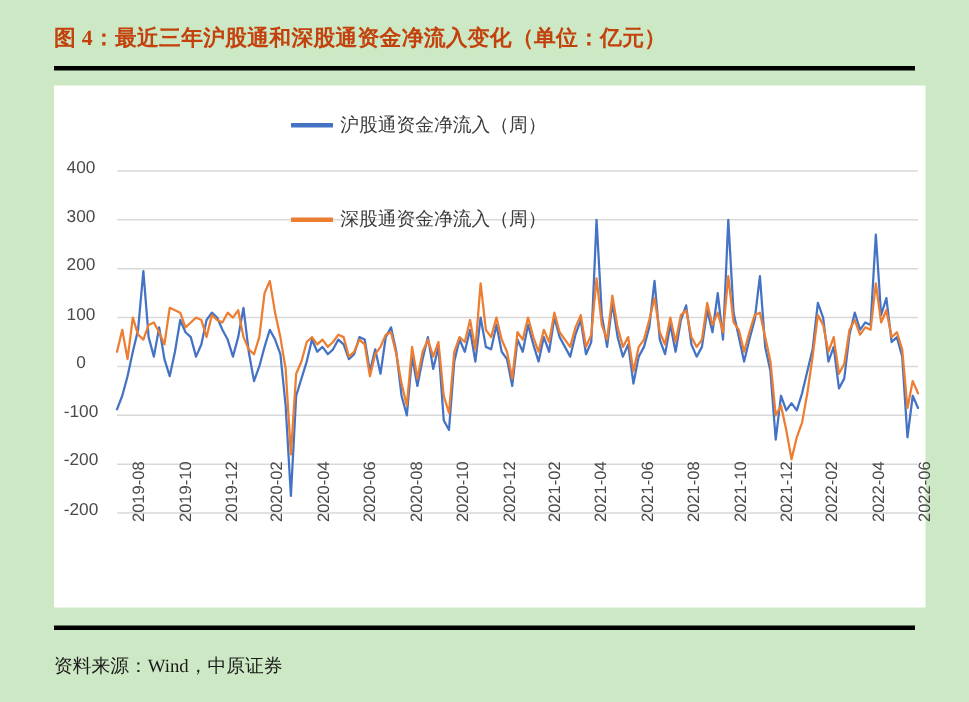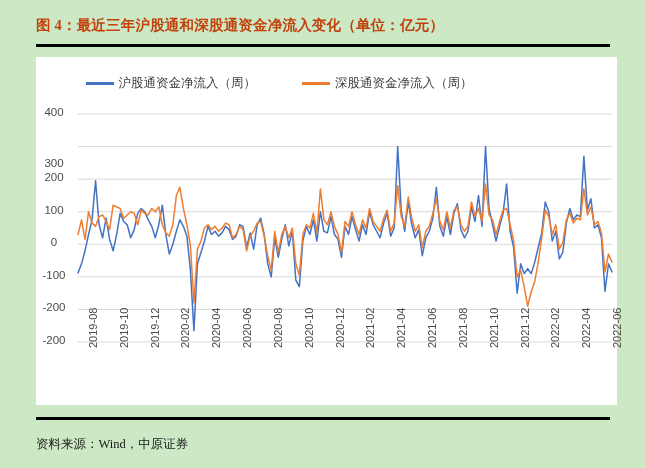--- a/index.html
+++ b/index.html
@@ -50,20 +50,21 @@
   }
   #legend {
     position: absolute;
     left: 0;
     top: 18px;
     width: 486px;
     display: flex;
     justify-content: center;
     align-items: center;
     gap: 46px;
+    flex-direction: column;
   }
   .legend-item {
     display: flex;
     align-items: center;
     gap: 5px;
   }
   .legend-swatch {
     width: 28px;
     height: 3px;
     display: block;
@@ -149,21 +150,21 @@
         <span class="legend-label">沪股通资金净流入（周）</span>
       </div>
       <div class="legend-item">
         <span class="legend-swatch" style="background: rgb(237, 125, 49);"></span>
         <span class="legend-label">深股通资金净流入（周）</span>
       </div>
     </div>
 
     <div id="y-axis-labels">
         <div class="ylabel" style="left: 0px; top: 49px;">400</div>
-        <div class="ylabel" style="left: 0px; top: 81.5714px; margin-top: 18px;">300</div>
+        <div class="ylabel" style="left: 0px; top: 81.5714px;">300</div>
         <div class="ylabel" style="left: 0px; top: 114.143px;">200</div>
         <div class="ylabel" style="left: 0px; top: 146.714px;">100</div>
         <div class="ylabel" style="left: 0px; top: 179.286px;">0</div>
         <div class="ylabel" style="left: 0px; top: 211.857px;">-100</div>
         <div class="ylabel" style="left: 0px; top: 244.429px;">-200</div>
         <div class="ylabel" style="left: 0px; top: 277px;">-200</div>
       </div>
     <div id="x-axis-labels">
         <div class="xlabel" style="left: 51px; top: 291px;">2019-08</div>
         <div class="xlabel" style="left: 81.8235px; top: 291px;">2019-10</div>

